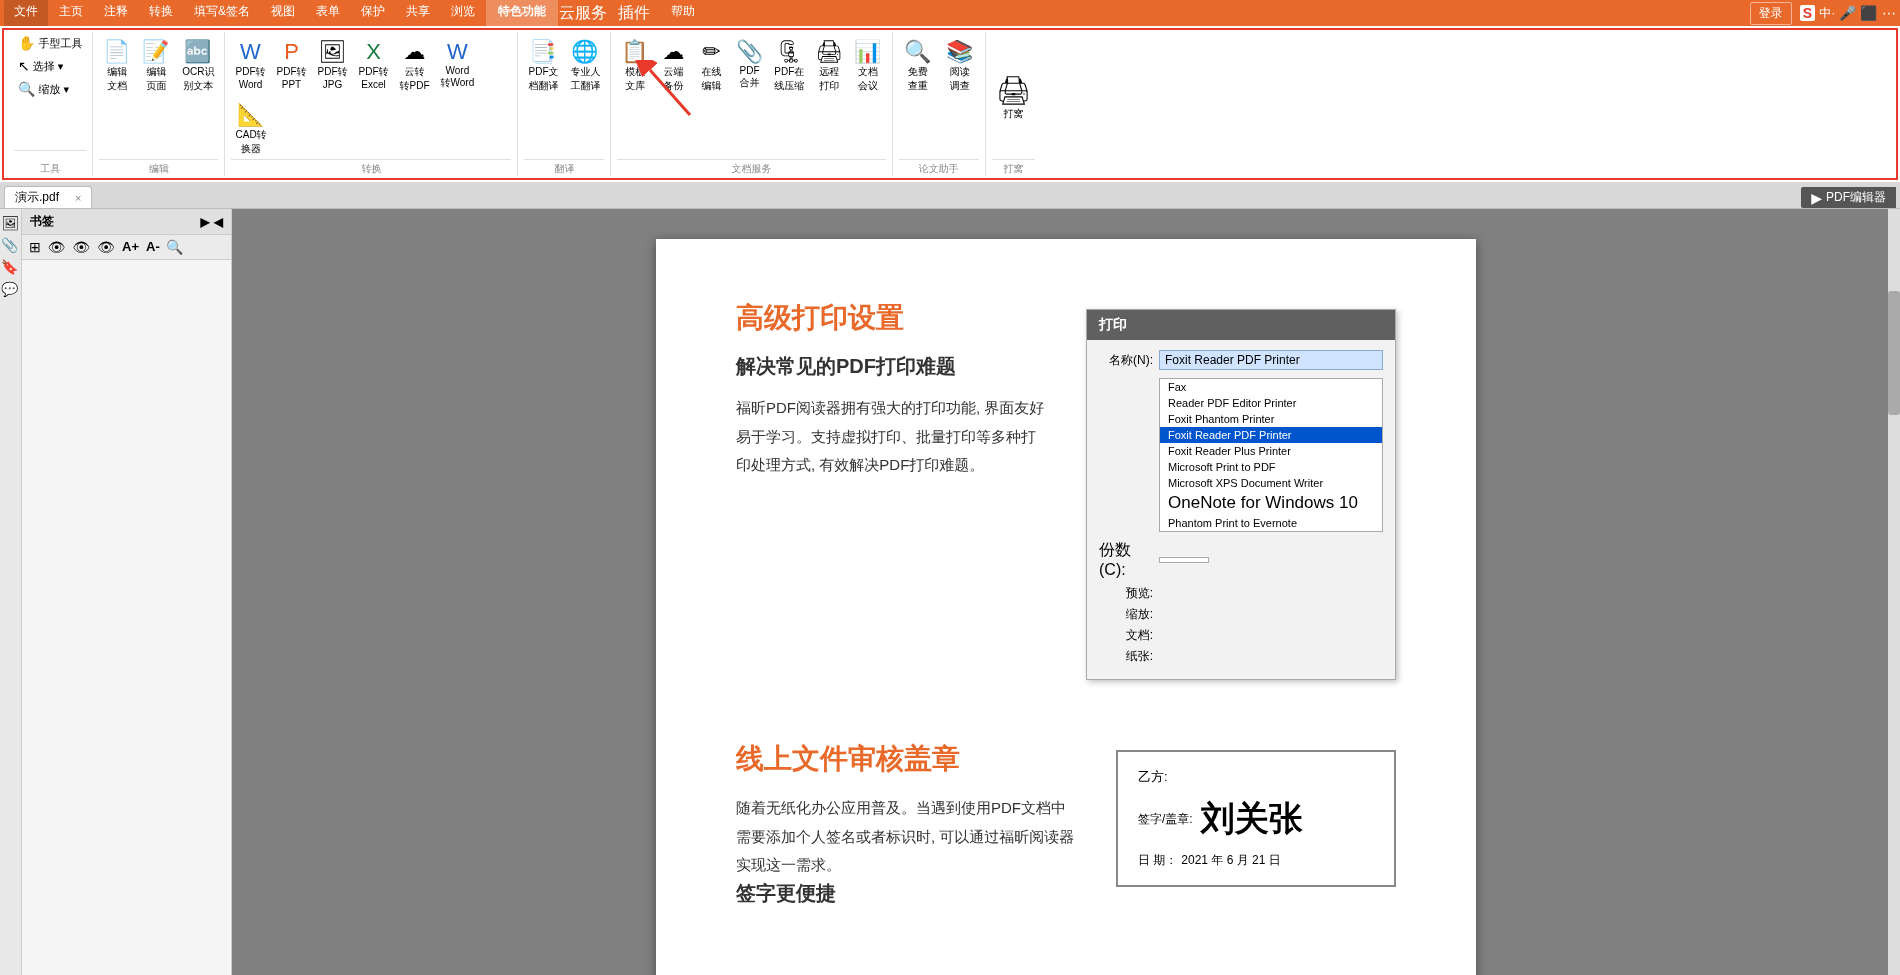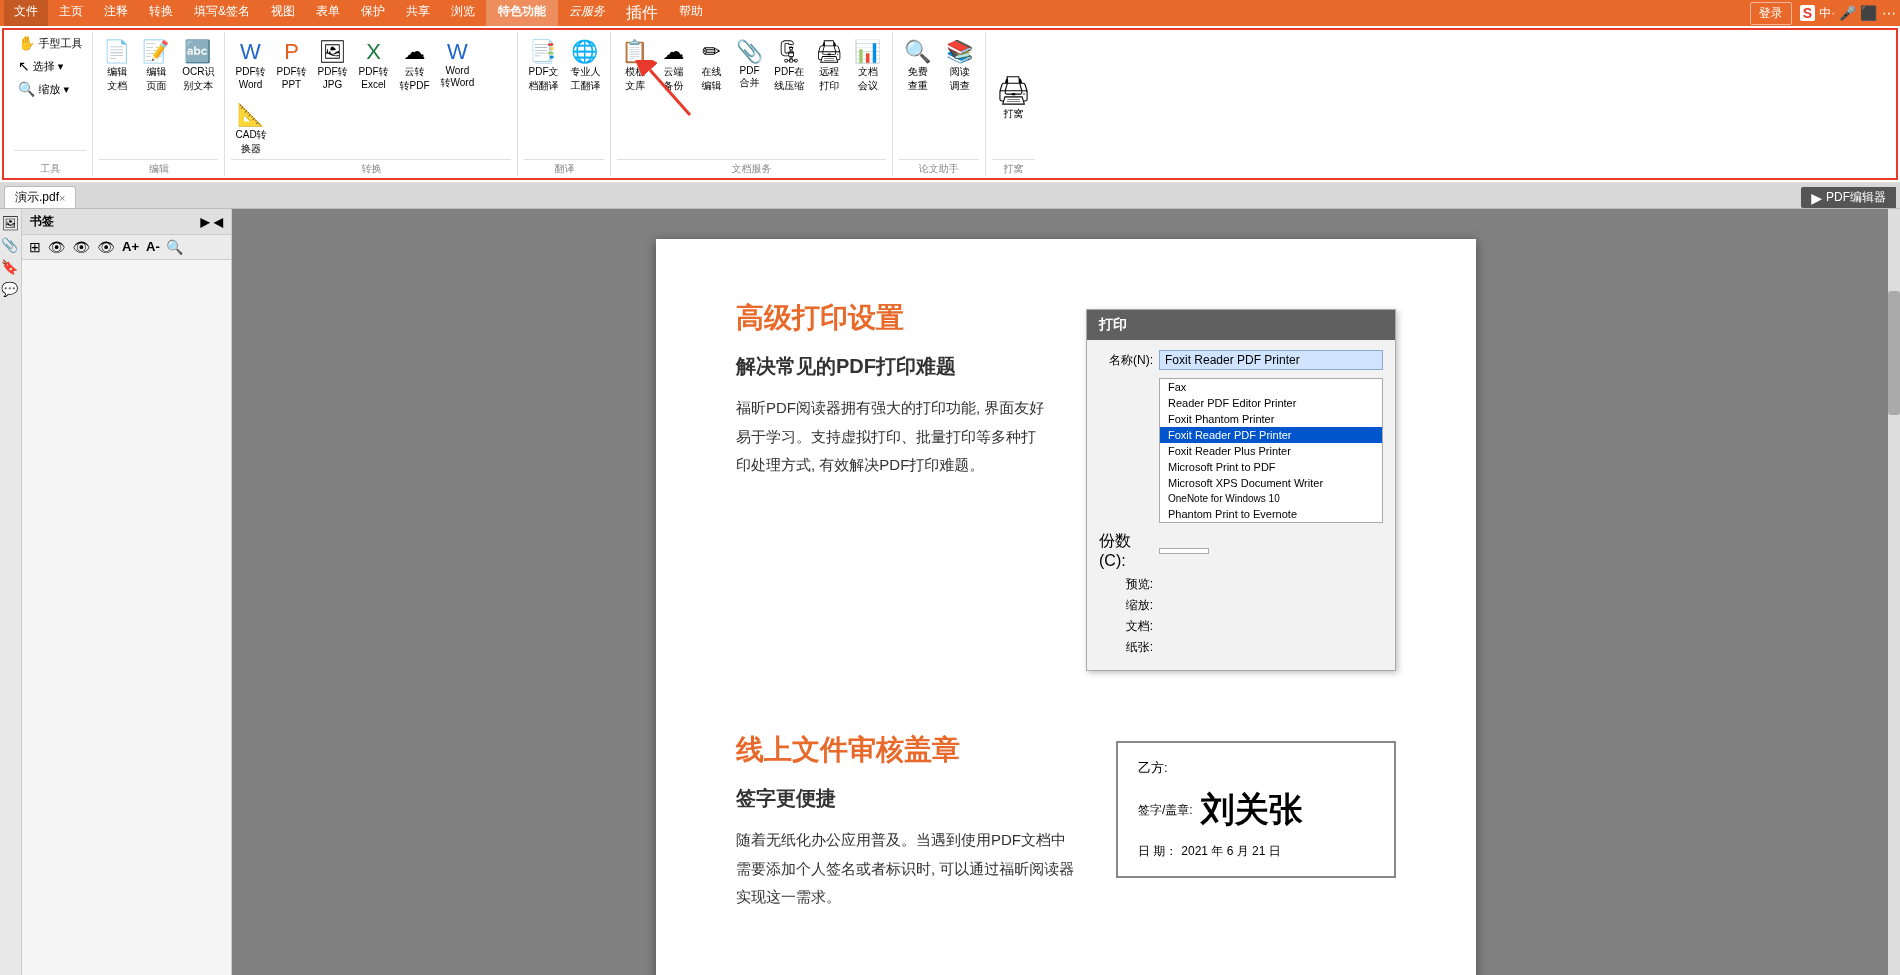--- a/index.html
+++ b/index.html
@@ -16,21 +16,21 @@
       <div style="padding:3px 10px; font-size:12px; color:#fff; cursor:pointer;">主页</div>
       <div style="padding:3px 10px; font-size:12px; color:#fff; cursor:pointer;">注释</div>
       <div style="padding:3px 10px; font-size:12px; color:#fff; cursor:pointer;">转换</div>
       <div style="padding:3px 10px; font-size:12px; color:#fff; cursor:pointer;">填写&amp;签名</div>
       <div style="padding:3px 10px; font-size:12px; color:#fff; cursor:pointer;">视图</div>
       <div style="padding:3px 10px; font-size:12px; color:#fff; cursor:pointer;">表单</div>
       <div style="padding:3px 10px; font-size:12px; color:#fff; cursor:pointer;">保护</div>
       <div style="padding:3px 10px; font-size:12px; color:#fff; cursor:pointer;">共享</div>
       <div style="padding:3px 10px; font-size:12px; color:#fff; cursor:pointer;">浏览</div>
       <div style="padding:3px 12px; font-size:12px; color:#fff; cursor:pointer; background:rgba(255,255,255,0.25); font-weight:bold;">特色功能</div>
-      <div style="padding:3px 10px; font-size:12px; color:#fff; cursor:pointer;font-style:italic;">云服务</div>
+      <div style="padding:3px 0; font-size:16px; color:#fff; cursor:pointer;">云服务</div>
       <div style="padding:3px 10px; font-size:16px; color:#fff; cursor:pointer;">插件</div>
       <div style="padding:3px 10px; font-size:12px; color:#fff; cursor:pointer;">帮助</div>
     </div>
     <div style="display:flex; align-items:center; gap:8px;">
       <div style="font-size:12px; color:#fff; cursor:pointer; padding:2px 8px; border:1px solid rgba(255,255,255,0.5); border-radius:2px;">登录</div>
       <div style="display:flex; align-items:center; gap:4px;">
         <span style="font-size:14px; color:#e8392a; font-weight:bold; background:#fff; padding:0 3px; border-radius:2px;">S</span>
         <span style="color:#fff; font-size:12px;">中·</span>
         <span style="color:#fff; font-size:14px;">🎤</span>
         <span style="color:#fff; font-size:14px;">⬛</span>
@@ -189,21 +189,21 @@
   <svg style="position:absolute; top:60px; left:630px; width:80px; height:60px; pointer-events:none; z-index:50;" viewBox="0 0 80 60">
     <defs>
       <marker id="arrowhead" markerWidth="10" markerHeight="7" refX="0" refY="3.5" orient="auto">
         <polygon points="0 0, 10 3.5, 0 7" fill="#e8392a"></polygon>
       </marker>
     </defs>
     <line x1="60" y1="55" x2="20" y2="10" stroke="#e8392a" stroke-width="3" marker-end="url(#arrowhead)"></line>
   </svg>
 
   <div style="display:flex; background:#d8d8d8; padding:2px 4px 0; align-items:flex-end; height:26px; border-bottom:1px solid #bbb;">
-    <div style="display:flex; align-items:center; gap:0; background:#fff; border:1px solid #bbb; border-bottom:none; padding:2px 10px; font-size:12px; border-radius:3px 3px 0 0; cursor:pointer;">
+    <div style="display:flex; align-items:center; gap:16px; background:#fff; border:1px solid #bbb; border-bottom:none; padding:2px 10px; font-size:12px; border-radius:3px 3px 0 0; cursor:pointer;">
       <span>演示.pdf</span>
       <span style="color:#888; font-size:11px; cursor:pointer;">×</span>
     </div>
 
     <div style="margin-left:auto; background:#555; color:#fff; padding:2px 10px; font-size:12px; border-radius:2px 0 0 2px; display:flex; align-items:center; gap:4px;">
       <span style="font-size:14px;">▶</span>
       <span>PDF编辑器</span>
     </div>
   </div>
 
@@ -258,21 +258,21 @@
               </div>
 
               <div style="margin-left:60px; border:1px solid #aaa; background:#fff; margin-bottom:8px;">
                 <div style="padding:2px 8px; font-size:11px; cursor:pointer;">Fax</div>
                 <div style="padding:2px 8px; font-size:11px; cursor:pointer;">Reader PDF Editor Printer</div>
                 <div style="padding:2px 8px; font-size:11px; cursor:pointer;">Foxit Phantom Printer</div>
                 <div style="padding:2px 8px; font-size:11px; cursor:pointer; background:#0055cc; color:#fff;">Foxit Reader PDF Printer</div>
                 <div style="padding:2px 8px; font-size:11px; cursor:pointer;">Foxit Reader Plus Printer</div>
                 <div style="padding:2px 8px; font-size:11px; cursor:pointer;">Microsoft Print to PDF</div>
                 <div style="padding:2px 8px; font-size:11px; cursor:pointer;">Microsoft XPS Document Writer</div>
-                <div style="padding:2px 8px; font-size:10px; cursor:pointer;">OneNote for Windows 10</div>
+                <div style="padding:2px 8px; font-size:17px; cursor:pointer;">OneNote for Windows 10</div>
                 <div style="padding:2px 8px; font-size:11px; cursor:pointer;">Phantom Print to Evernote</div>
               </div>
 
               <div style="display:flex; align-items:center; margin-bottom:6px;">
                 <span style="width:60px; font-size:16px; text-align:left; padding-right:6px;">份数(C):</span>
                 <div style="width:50px; background:#fff; border:1px solid #aaa; padding:2px 5px; font-size:12px;"></div>
               </div>
 
               <div style="display:flex; align-items:center; margin-bottom:4px;">
                 <span style="width:60px; font-size:12px; text-align:right; padding-right:6px;">预览:</span>
@@ -286,22 +286,22 @@
               <div style="display:flex; align-items:center; margin-bottom:4px;">
                 <span style="width:60px; font-size:12px; text-align:right; padding-right:6px;">纸张:</span>
               </div>
             </div>
           </div>
         </div>
 
         <div style="display:flex; gap:40px;">
           <div style="flex:1;">
             <div style="font-size:28px; font-weight:bold; color:#e8692a; margin-bottom:16px;">线上文件审核盖章</div>
+            <div style="font-size:15px; color:#333; line-height:1.9;">随着无纸化办公应用普及。当遇到使用PDF文档中需要添加个人签名或者标识时, 可以通过福昕阅读器实现这一需求。</div>
             <div style="font-size:20px; font-weight:bold; color:#333; margin-bottom:14px;">签字更便捷</div>
-            <div style="font-size:15px; color:#333; line-height:1.9;">随着无纸化办公应用普及。当遇到使用PDF文档中需要添加个人签名或者标识时, 可以通过福昕阅读器实现这一需求。</div>
           </div>
 
           <div style="width:280px; flex-shrink:0; align-self:flex-start; margin-top:10px;">
             <div style="border:2px solid #888; padding:16px 20px; background:#fff;">
               <div style="font-size:13px; margin-bottom:10px;">乙方:</div>
               <div style="display:flex; align-items:center; gap:8px; margin-bottom:10px;">
                 <span style="font-size:12px; white-space:nowrap;">签字/盖章:</span>
                 <span style="font-size:34px; font-weight:bold; font-family:'KaiTi','STKaiti',serif;">刘关张</span>
               </div>
               <div style="display:flex; gap:4px; font-size:12px;">

